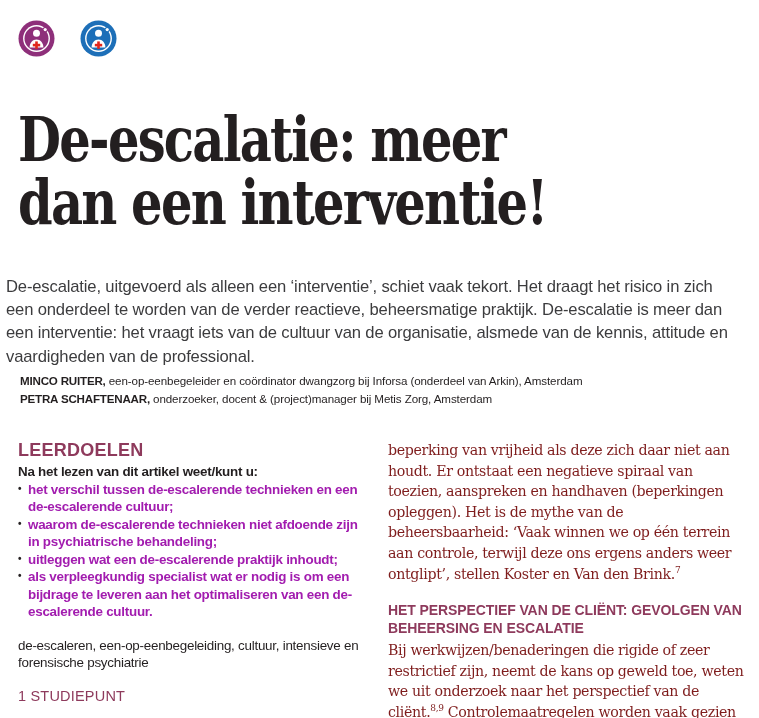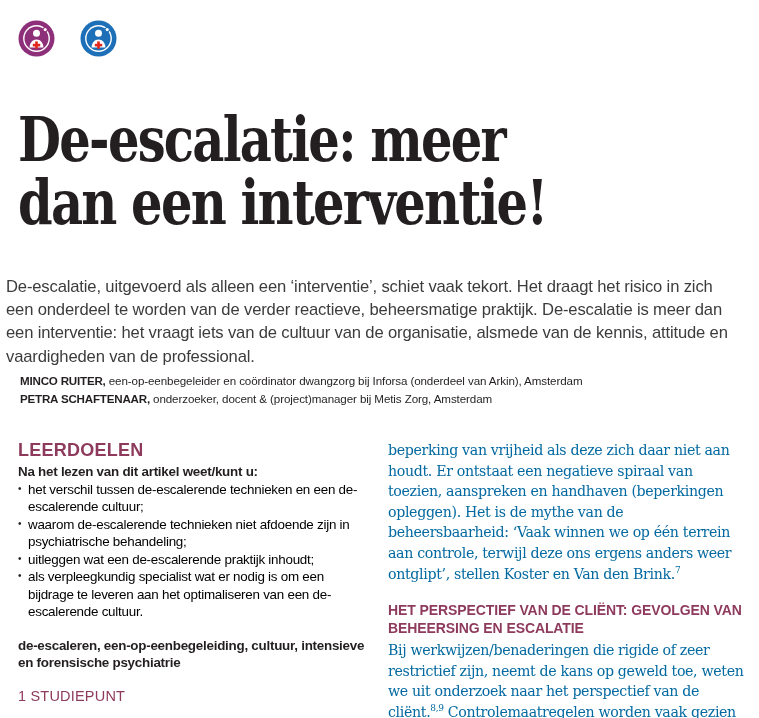--- a/index.html
+++ b/index.html
@@ -121,58 +121,58 @@
   }
   ul.goals {
     list-style: none;
     margin: 0;
     padding: 0;
   }
   ul.goals li {
     position: relative;
     padding-left: 10px;
     font-family: "Liberation Sans", sans-serif;
-    font-weight: normal;
+    font-weight: bold;
     font-size: 13.4px;
     line-height: 17.5px;
     letter-spacing: -0.25px;
-    color: #000000;
+    color: #a21caf;
   }
   ul.goals li::before {
     content: "•";
     position: absolute;
     left: 0;
     top: -1px;
     font-size: 10px;
     color: #231f20;
   }
   .keywords-body {
     font-family: "Liberation Sans", sans-serif;
-    font-weight: bold;
+    font-weight: normal;
     font-size: 13.4px;
     line-height: 17.5px;
     letter-spacing: -0.25px;
     color: #231f20;
     margin: 0;
   }
   .block-gap { height: 16px; }
   .credit {
     font-family: "Liberation Sans", sans-serif;
     font-size: 14.5px;
     letter-spacing: 0.2px;
     color: #8e3a5c;
     margin: 0;
   }
 
   
   .body-serif {
     font-family: "DejaVu Serif", serif;
     font-size: 14.2px;
     line-height: 20.6px;
-    color: #0369a1;
+    color: #7f1d1d;
     margin: 0;
     letter-spacing: -0.35px;
   }
   .body-serif sup {
     font-size: 9px;
     line-height: 0;
     vertical-align: super;
   }
   .section-head {
     font-family: "Liberation Sans", sans-serif;

